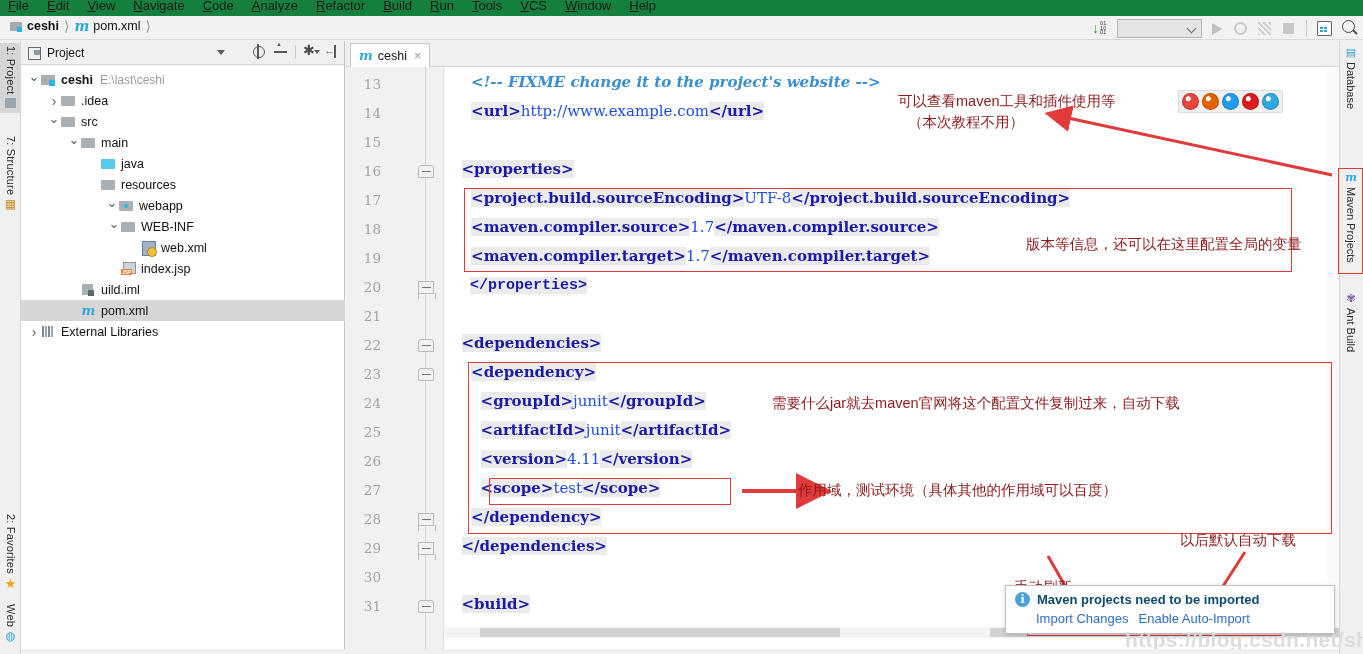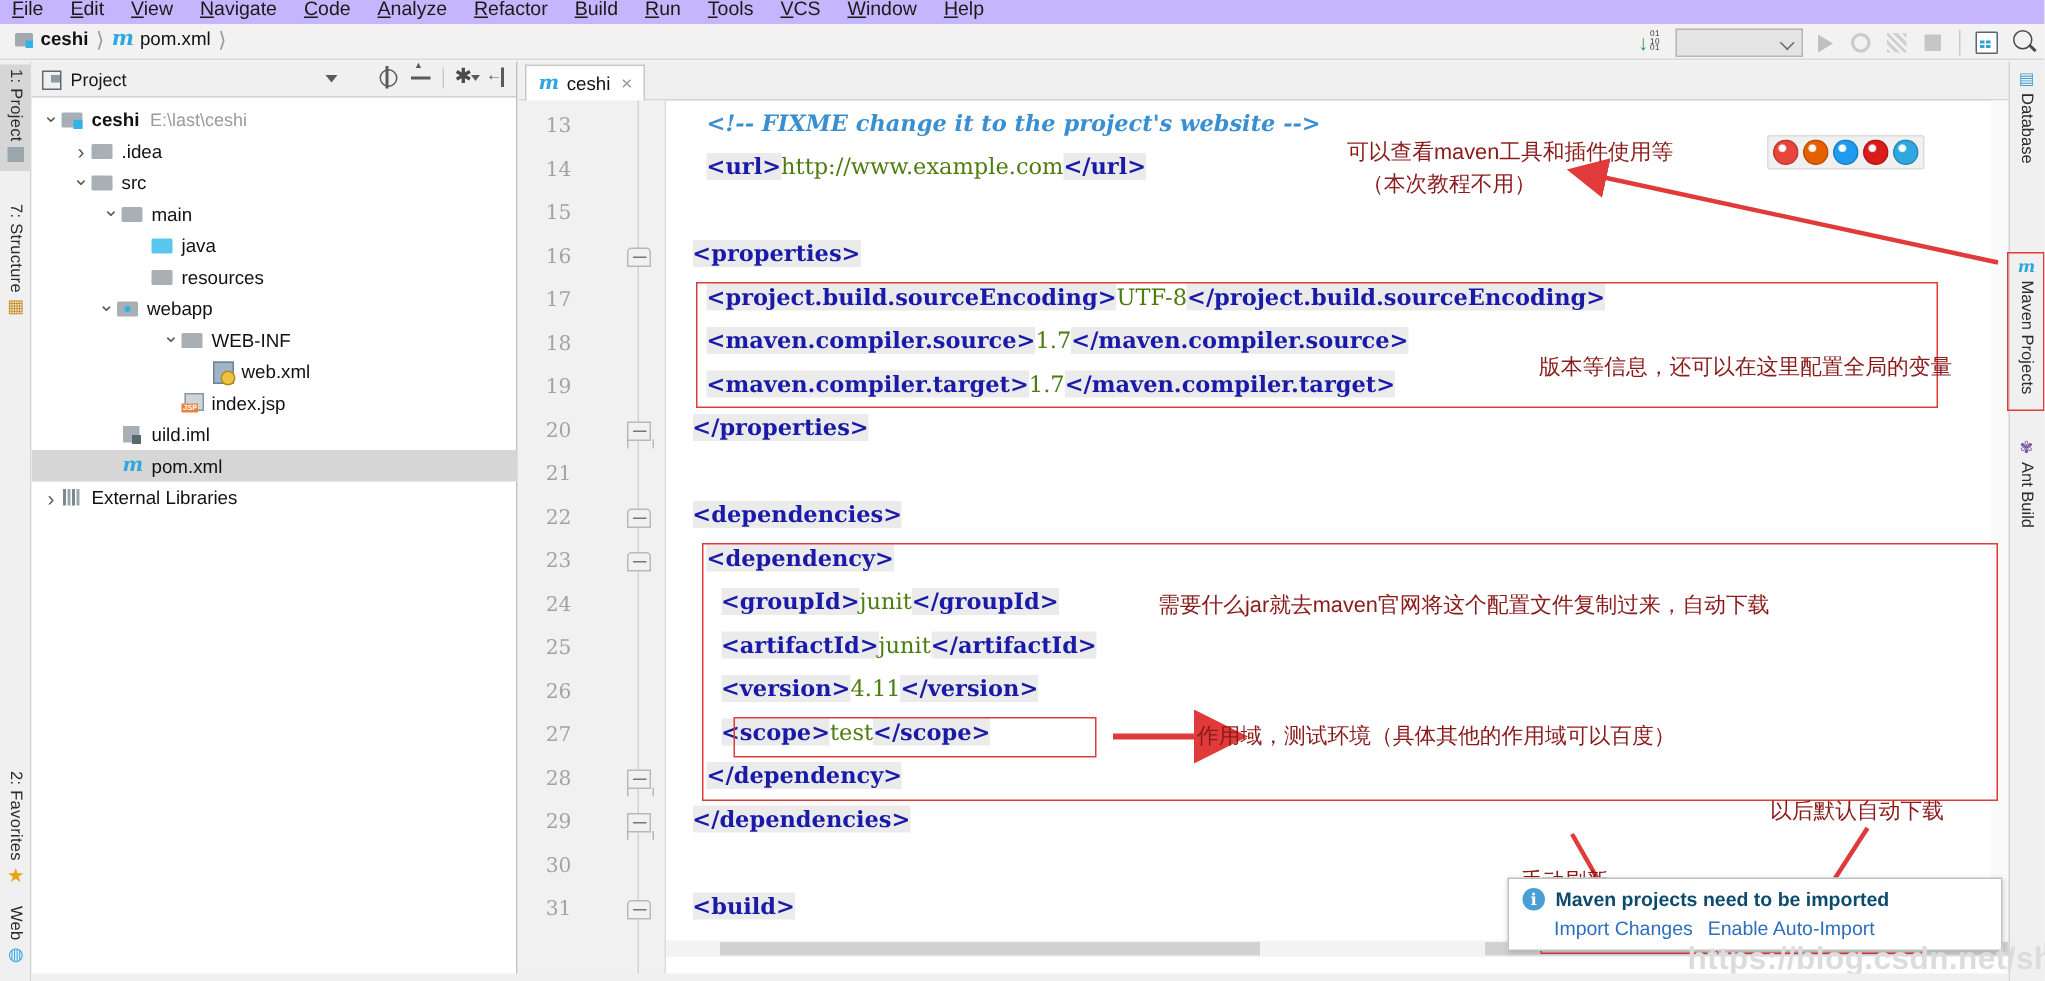--- a/index.html
+++ b/index.html
@@ -7,21 +7,21 @@
     width:1363px; height:654px; overflow:hidden;
     background:#f2f2f2;
     font-family:"Liberation Sans", sans-serif;
     -webkit-font-smoothing:none;
   }
   #app{ position:relative; width:1363px; height:654px; background:#f2f2f2; }
 
   
   .menubar{
     position:absolute; left:0; top:0; width:1363px; height:16px;
-    background:#c4b5fd; overflow:hidden;
+    background:#15803d; overflow:hidden;
   }
   .menubar .inner{
     position:absolute; left:8px; top:-5px;
     display:flex; gap:18px; align-items:center; height:21px;
   }
   .menubar .mi{ font-size:13px; color:#1a1a1a; white-space:nowrap; cursor:default; }
   .menubar .mi u{ text-decoration:underline; }
 
   
   .navbar{
@@ -176,21 +176,21 @@
   .fold::after{ content:""; position:absolute; left:3px; top:5px; width:9px; height:1.2px;
     background:#777; }
   .fold.top{ border-radius:3px 3px 0 0; }
   .fold.bot::before{ content:""; position:absolute; left:-1px; bottom:-6px; width:16px; height:6px;
     border-left:1px solid #b9b9b9; border-right:1px solid #b9b9b9; }
 
   .codearea{ position:absolute; left:98px; top:26px; right:0; bottom:0; overflow:hidden; }
   .cline{ position:absolute; left:8px; white-space:pre; font-size:15px; line-height:17px;
     font-family:"DejaVu Serif", serif; }
   .tag{ color:#1a1aa8; font-weight:bold; }
-  .txt{ color:#4d7c0f; }
+  .txt{ color:#1d4ed8; }
   .cmt{ color:#3a8fd0; font-style:italic; font-weight:bold; }
   .hl{ background:#ebebeb; }
 
   
   .ann{ position:absolute; color:#8b1a1a; font-size:14.5px; white-space:nowrap;
     font-family:"Liberation Sans", sans-serif; }
   .rbox{ position:absolute; border:1.4px solid #e03a3a; }
   .arrow-svg{ position:absolute; left:0; top:0; pointer-events:none; }
 
   
@@ -343,21 +343,21 @@
         <div class="row" style="padding-left: 66px;">
           <span class="arrow "></span>
           <span class="folder blue"></span>
           <span class="lbl">java</span>
         </div>
         <div class="row" style="padding-left: 66px;">
           <span class="arrow "></span>
           <span class="folder"></span>
           <span class="lbl">resources</span>
         </div>
-        <div class="row" style="padding-left: 43px;">
+        <div class="row" style="padding-left: 84px;">
           <span class="arrow open"></span>
           <span class="folder dot"></span>
           <span class="lbl">webapp</span>
         </div>
         <div class="row" style="padding-left: 86px;">
           <span class="arrow open"></span>
           <span class="folder"></span>
           <span class="lbl">WEB-INF</span>
         </div>
         <div class="row" style="padding-left: 106px;">
@@ -428,21 +428,21 @@
       </div>
 
     <div class="codearea" id="codearea">
         <div class="cline" style="top: 7px;"><span class="txt">    </span><span class="cmt">&lt;!-- FIXME change it to the project's website --&gt;</span></div>
         <div class="cline" style="top: 36px;"><span class="txt">    </span><span class="tag hl">&lt;url&gt;</span><span class="txt">http://www.example.com</span><span class="tag hl">&lt;/url&gt;</span></div>
         <div class="cline" style="top: 65px;"></div>
         <div class="cline" style="top: 94px;"><span class="txt">  </span><span class="tag hl">&lt;properties&gt;</span></div>
         <div class="cline" style="top: 123px;"><span class="txt">    </span><span class="tag hl">&lt;project.build.sourceEncoding&gt;</span><span class="txt">UTF-8</span><span class="tag hl">&lt;/project.build.sourceEncoding&gt;</span></div>
         <div class="cline" style="top: 152px;"><span class="txt">    </span><span class="tag hl">&lt;maven.compiler.source&gt;</span><span class="txt">1.7</span><span class="tag hl">&lt;/maven.compiler.source&gt;</span></div>
         <div class="cline" style="top: 181px;"><span class="txt">    </span><span class="tag hl">&lt;maven.compiler.target&gt;</span><span class="txt">1.7</span><span class="tag hl">&lt;/maven.compiler.target&gt;</span></div>
-        <div class="cline" style="top: 210px;"><span class="txt">  </span><span class="tag hl">&lt;/properties&gt;</span></div>
+        <div class="cline" style="top: 210px; font-family: Liberation Mono, monospace;"><span class="txt">  </span><span class="tag hl">&lt;/properties&gt;</span></div>
         <div class="cline" style="top: 239px;"></div>
         <div class="cline" style="top: 268px;"><span class="txt">  </span><span class="tag hl">&lt;dependencies&gt;</span></div>
         <div class="cline" style="top: 297px;"><span class="txt">    </span><span class="tag hl">&lt;dependency&gt;</span></div>
         <div class="cline" style="top: 326px;"><span class="txt">      </span><span class="tag hl">&lt;groupId&gt;</span><span class="txt">junit</span><span class="tag hl">&lt;/groupId&gt;</span></div>
         <div class="cline" style="top: 355px; text-align: center;"><span class="txt">      </span><span class="tag hl">&lt;artifactId&gt;</span><span class="txt">junit</span><span class="tag hl">&lt;/artifactId&gt;</span></div>
         <div class="cline" style="top: 384px;"><span class="txt">      </span><span class="tag hl">&lt;version&gt;</span><span class="txt">4.11</span><span class="tag hl">&lt;/version&gt;</span></div>
         <div class="cline" style="top: 413px;"><span class="txt">      </span><span class="tag hl">&lt;scope&gt;</span><span class="txt">test</span><span class="tag hl">&lt;/scope&gt;</span></div>
         <div class="cline" style="top: 442px;"><span class="txt">    </span><span class="tag hl">&lt;/dependency&gt;</span></div>
         <div class="cline" style="top: 471px;"><span class="txt">  </span><span class="tag hl">&lt;/dependencies&gt;</span></div>
         <div class="cline" style="top: 500px;"></div>

